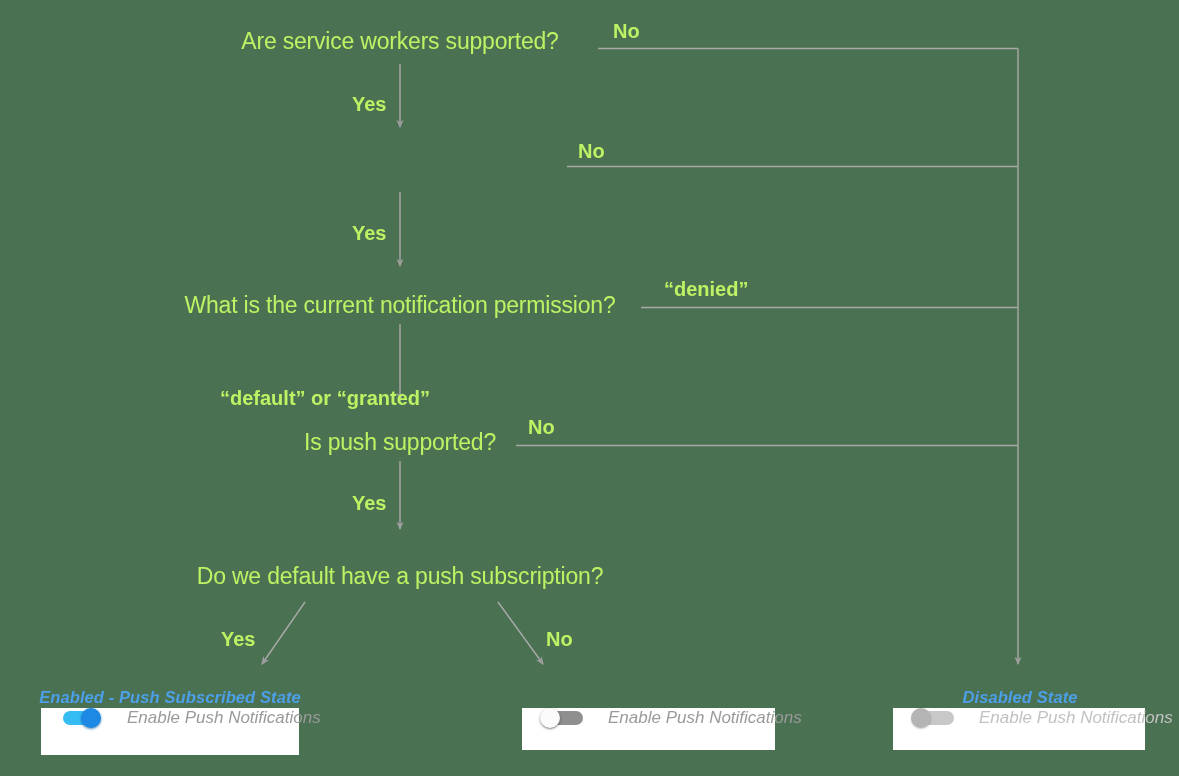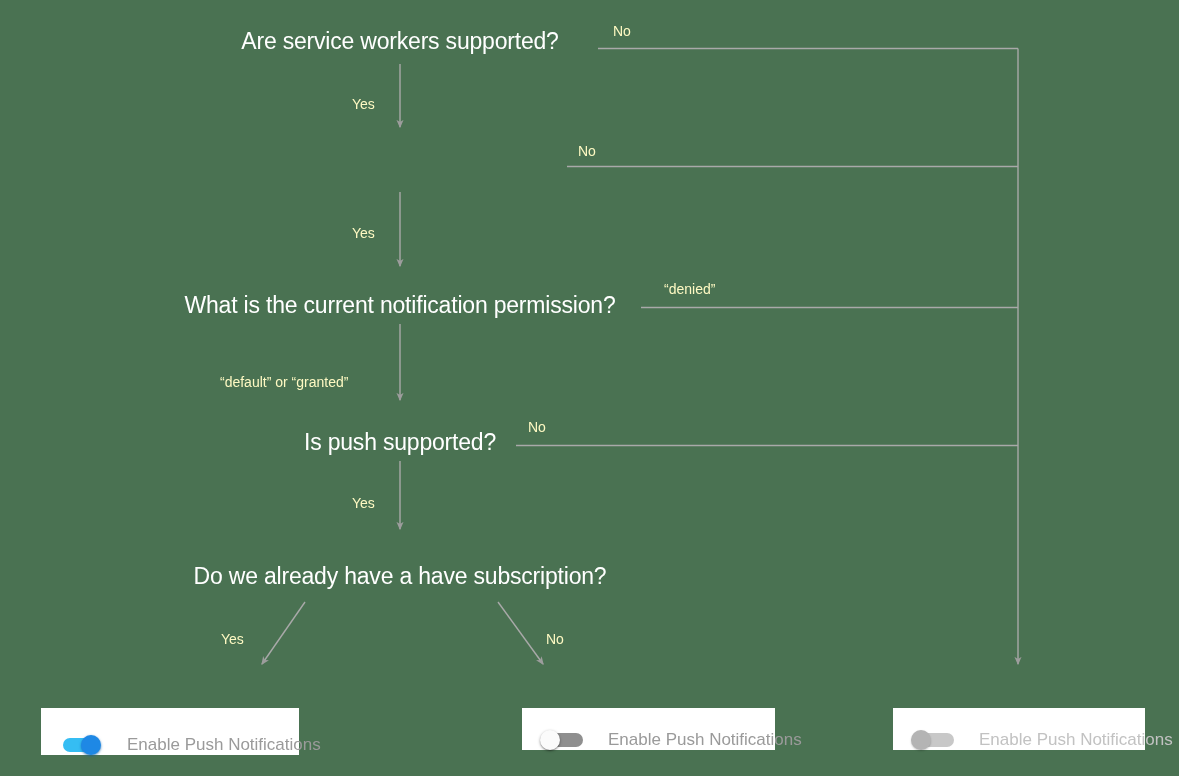--- a/index.html
+++ b/index.html
@@ -23,55 +23,56 @@
     position: absolute;
     left: 0;
     top: 0;
     width: 1179px;
     height: 776px;
     pointer-events: none;
   }
 
   .q {
     position: absolute;
-    color: #ffffff;
+    color: #bef264;
     font-size: 23px;
     font-weight: 400;
     letter-spacing: -0.2px;
     line-height: 29px;
     text-align: center;
     white-space: pre-line;
   }
 
   .edge-label {
     position: absolute;
-    color: #fef9c3;
-    font-size: 14px;
-    font-weight: 400;
+    color: #bef264;
+    font-size: 20px;
+    font-weight: 700;
     line-height: 19px;
     white-space: nowrap;
   }
 
   .state-label {
     position: absolute;
     color: #4c9fe8;
     font-size: 16.5px;
     font-style: italic;
     font-weight: 700;
     letter-spacing: 0.1px;
     white-space: nowrap;
     text-align: center;
   }
 
   .card {
     position: absolute;
     background: #ffffff;
     display: flex;
-    align-items: flex-end;
+    align-items: flex-start;
     box-sizing: border-box;
+    font-style: italic;
   }
 
   .sw {
     position: relative;
     flex: 0 0 auto;
     width: 46px;
     height: 20px;
     margin-left: 18px;
   }
   .sw .track {
@@ -162,58 +163,60 @@
     </g>
   </svg>
 
   <div class="q" style="left:140px; top:27px; width:520px;">Are service workers supported?</div>
 
 
   <div class="q" style="left:140px; top:428px; width:520px;">Is push supported?</div>
 
   <div class="q" style="left:110px; top:291px; width:580px;">What is the current notification permission?</div>
 
-  <div class="q" style="left:120px; top:562px; width:560px;">Do we already have a have subscription?</div>
+  <div class="q" style="left:120px; top:562px; width:560px;">Do we default have a push subscription?</div>
 
   <div class="edge-label" style="left:613px; top:22px;">No</div>
 
   <div class="edge-label" style="left:352px; top:95px;">Yes</div>
 
   <div class="edge-label" style="left:578px; top:142px;">No</div>
 
   <div class="edge-label" style="left:352px; top:224px;">Yes</div>
 
   <div class="edge-label" style="left:652px; top:280px;margin-left:12px;">“denied”</div>
 
-  <div class="edge-label" style="left:220px; top:373px;">“default” or “granted”</div>
+  <div class="edge-label" style="left:220px; top:389px;">“default” or “granted”</div>
 
   <div class="edge-label" style="left:528px; top:418px;">No</div>
 
   <div class="edge-label" style="left:352px; top:494px;">Yes</div>
 
   <div class="edge-label" style="left:221px; top:630px;">Yes</div>
 
   <div class="edge-label" style="left:546px; top:630px;">No</div>
 
+  <div class="state-label" style="left:20px; top:688px; width:300px;">Enabled - Push Subscribed State</div>
   <div class="card" style="left:41px; top:708px; width:258px; height:47px;">
     <div class="sw on">
       <span class="track"></span>
       <span class="knob"></span>
     </div>
     <span class="sw-label">Enable Push Notifications</span>
   </div>
 
   <div class="card" style="left:522px; top:708px; width:253px; height:42px;">
     <div class="sw off">
       <span class="track"></span>
       <span class="knob"></span>
     </div>
     <span class="sw-label">Enable Push Notifications</span>
   </div>
 
+  <div class="state-label" style="left:895px; top:688px; width:250px;">Disabled State</div>
   <div class="card is-disabled" style="left:893px; top:708px; width:252px; height:42px;">
     <div class="sw disabled">
       <span class="track"></span>
       <span class="knob"></span>
     </div>
     <span class="sw-label">Enable Push Notifications</span>
   </div>
 
 </div>
 

